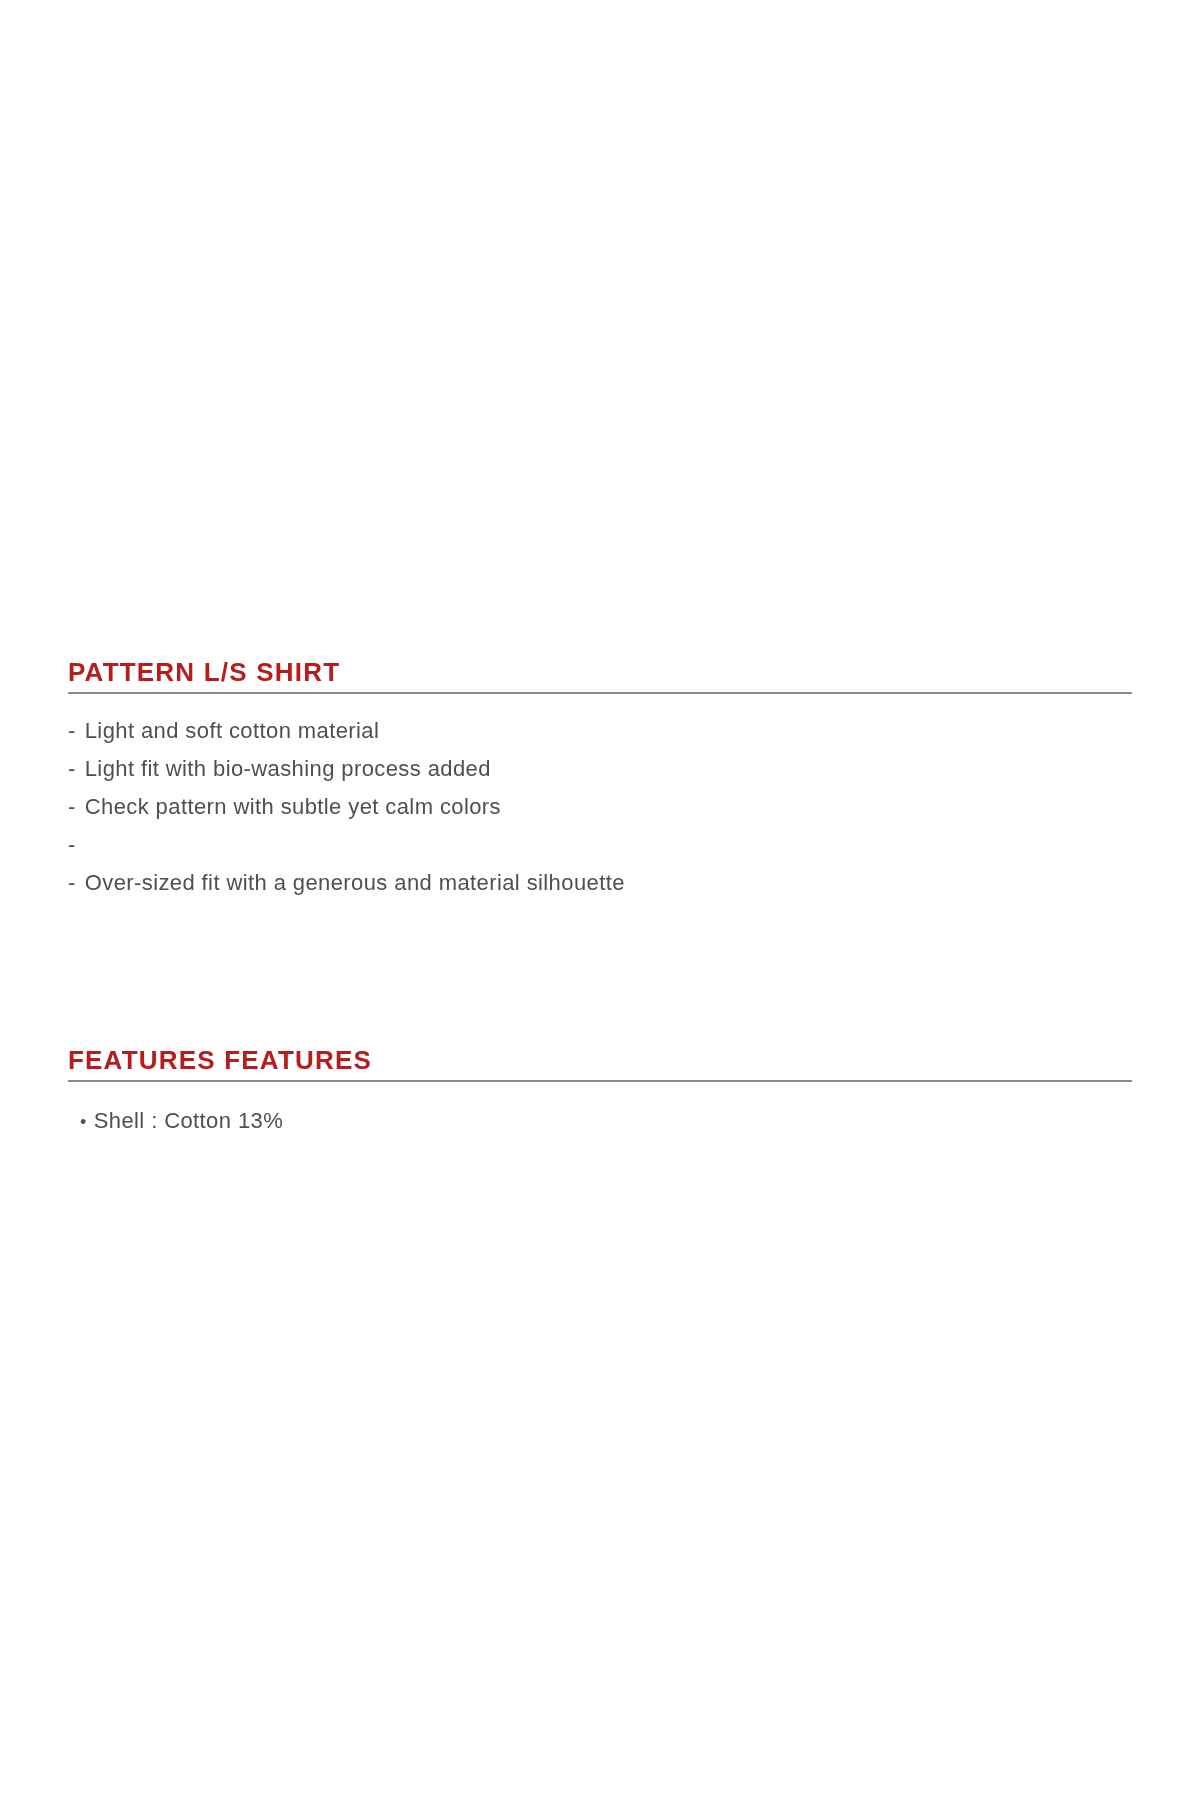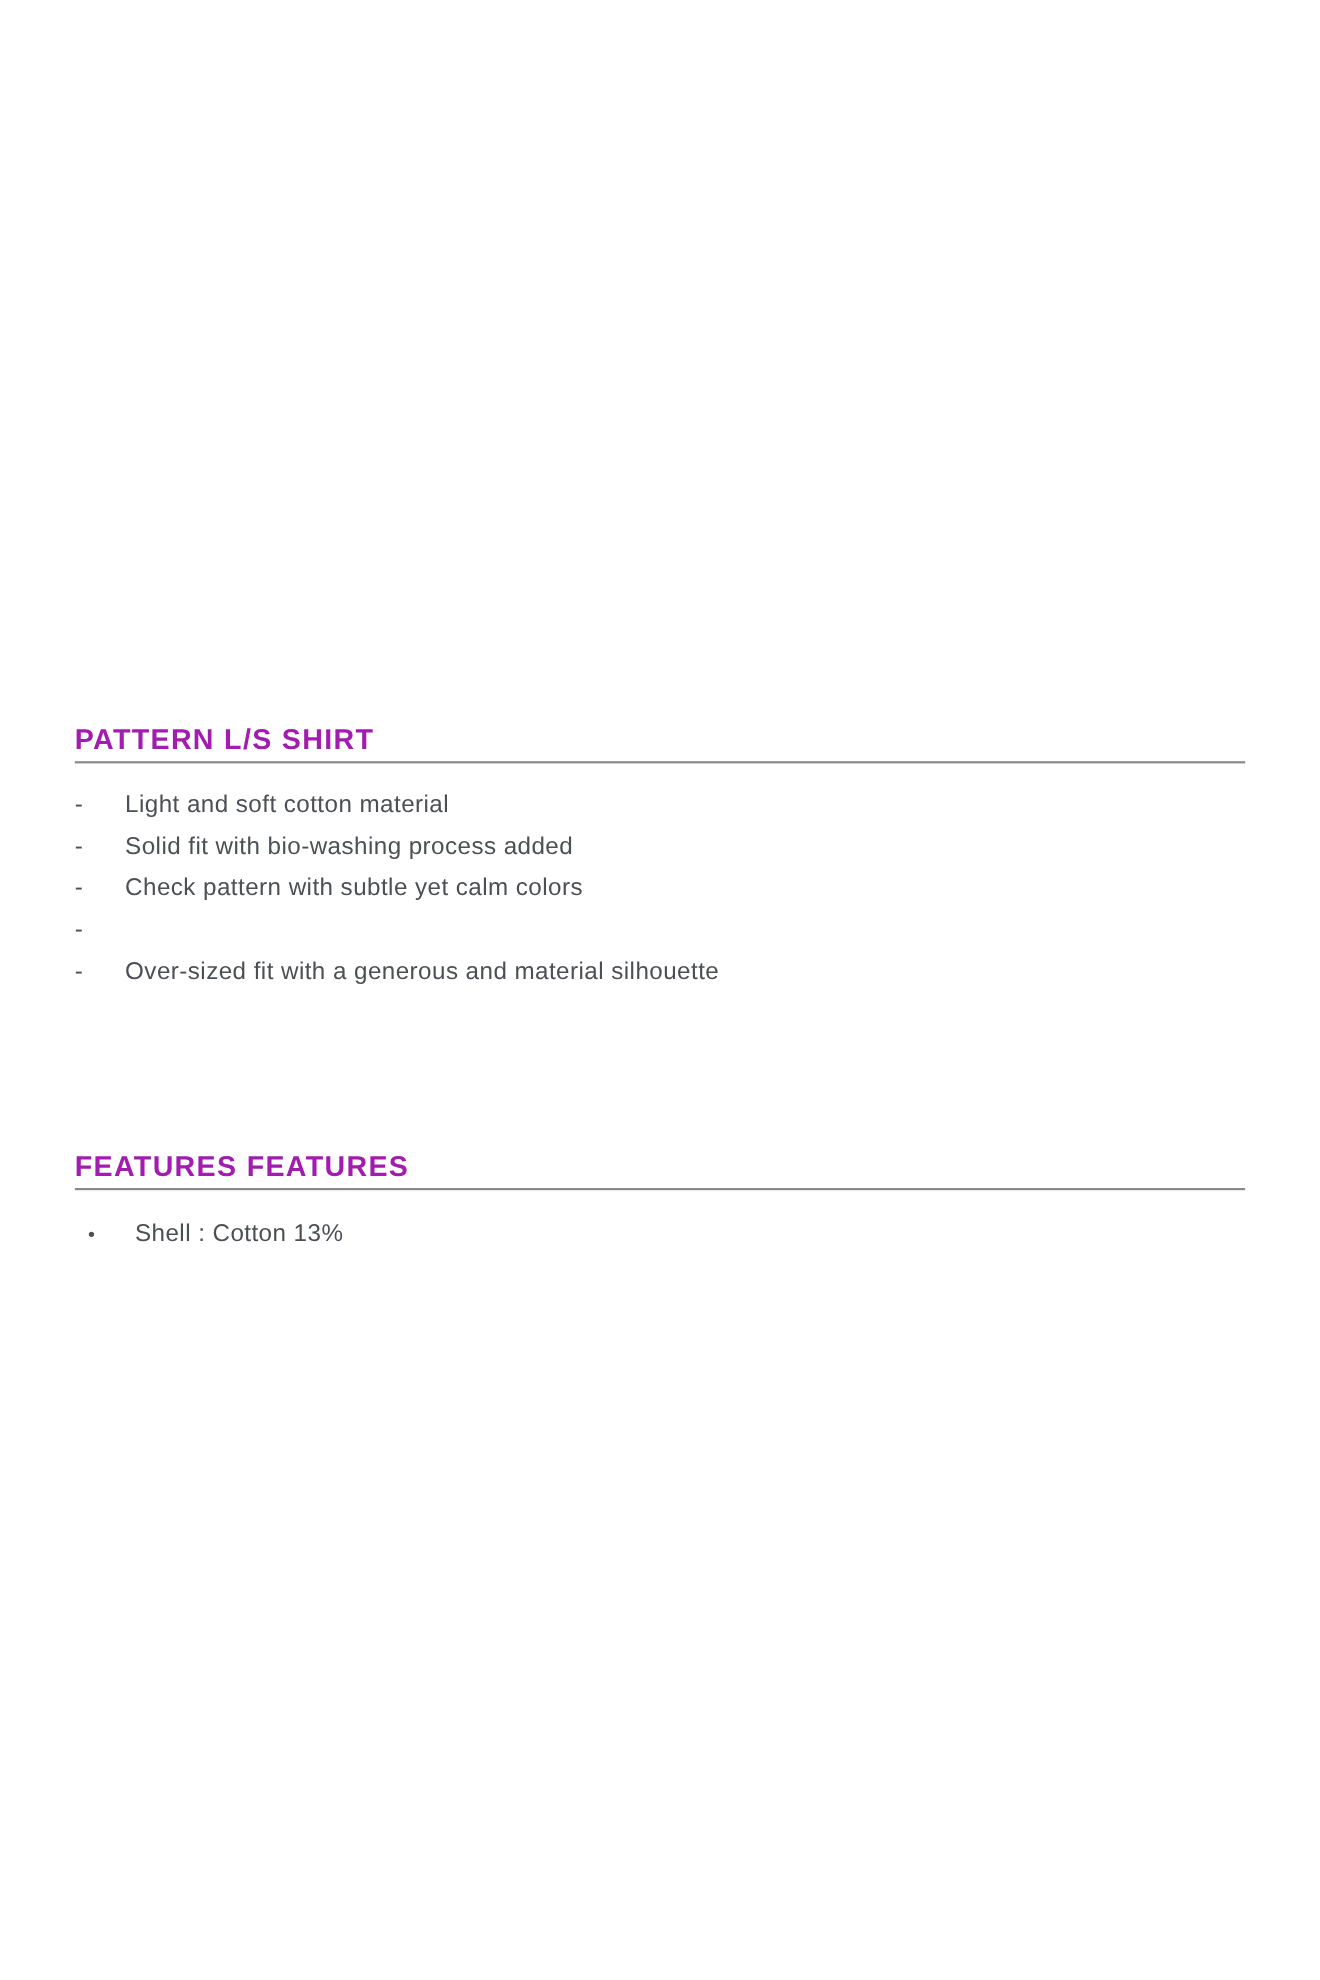--- a/index.html
+++ b/index.html
@@ -19,21 +19,21 @@
     position: absolute;
     left: 68px;
     width: 1064px;
   }
   .section-description { top: 660px; }
   .section-technical   { top: 1048px; }
   .section-title {
     font-size: 26px;
     line-height: 25px;
     font-weight: bold;
-    color: #a21caf;
+    color: #b91c1c;
     letter-spacing: 1.2px;
     white-space: nowrap;
   }
   .section-rule {
     margin-top: 7px;
     height: 0;
     border-bottom: 2px solid #8a8a8a;
   }
   .feature-list {
     list-style: none;
@@ -45,38 +45,38 @@
     align-items: baseline;
     height: 38px;
     line-height: 38px;
     font-size: 22px;
     color: #4c4f53;
     letter-spacing: 0.4px;
     white-space: nowrap;
   }
   .dash-list .bullet { margin-right: 9px; }
   .dot-list  .bullet { margin-right: 7px; font-size: 18px; color: #4c4f53; }
-  .item-text { display: inline-block; margin-left: 29px; }
+  .item-text { display: inline-block; }
 </style>
 </head>
 <body>
 
 <div class="page">
 
   <section class="info-section section-description">
     <h2 class="section-title">PATTERN L/S SHIRT</h2>
     <div class="section-rule"></div>
     <ul class="feature-list dash-list">
       <li class="feature-item">
         <span class="bullet">-</span>
         <span class="item-text">Light and soft cotton material</span>
       </li>
       <li class="feature-item">
         <span class="bullet">-</span>
-        <span class="item-text">Solid fit with bio-washing process added</span>
+        <span class="item-text">Light fit with bio-washing process added</span>
       </li>
       <li class="feature-item">
         <span class="bullet">-</span>
         <span class="item-text">Check pattern with subtle yet calm colors</span>
       </li>
       <li class="feature-item">
         <span class="bullet">-</span>
       </li>
       <li class="feature-item">
         <span class="bullet">-</span>

